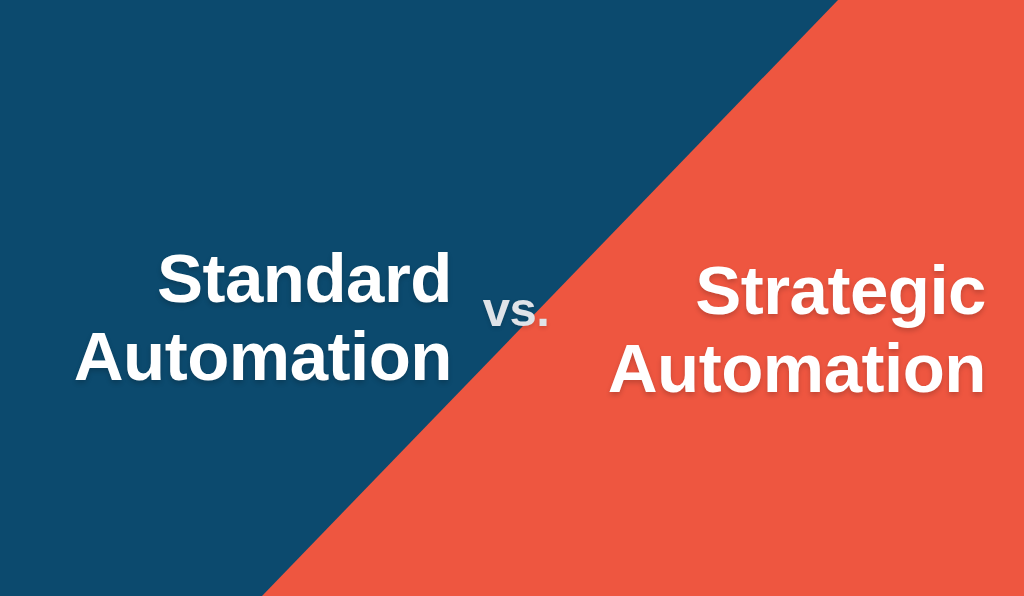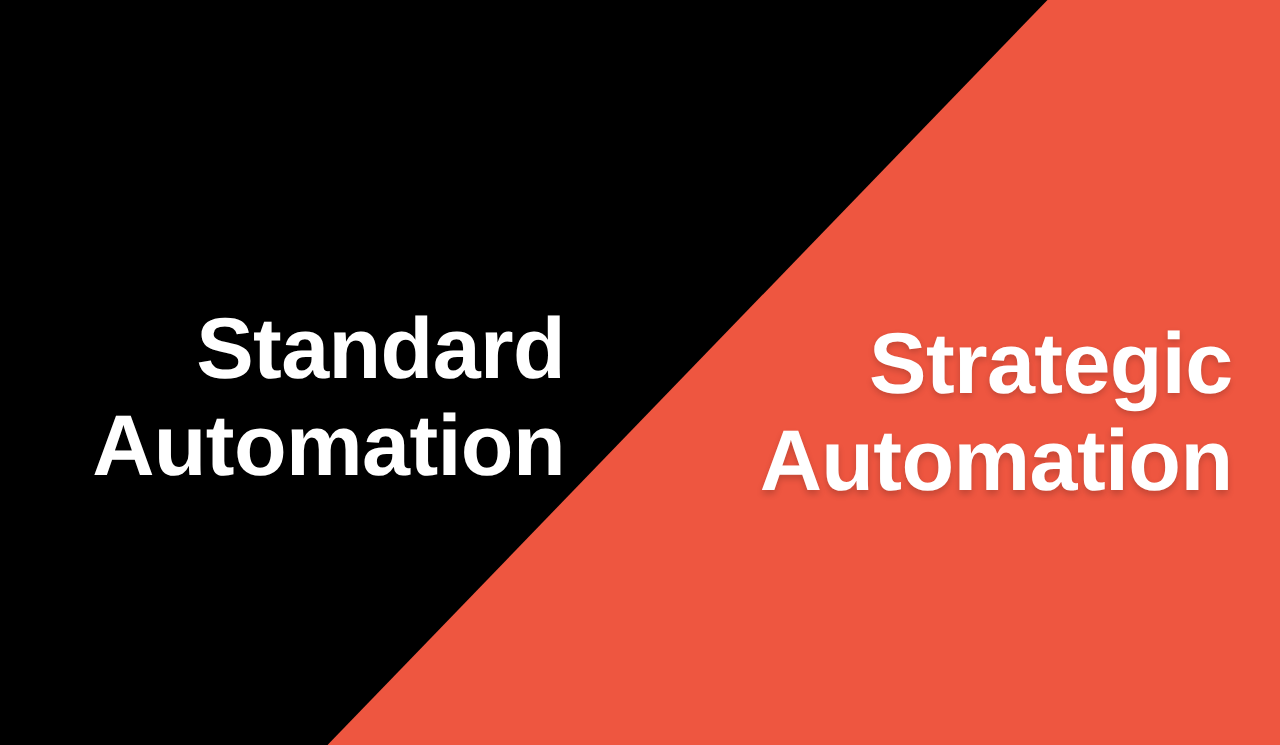--- a/index.html
+++ b/index.html
@@ -7,21 +7,21 @@
     padding: 0;
     background: #ffffff;
   }
 
   #stage {
     position: relative;
     width: 1024px;
     height: 596px;
     overflow: hidden;
     font-family: "Liberation Sans", sans-serif;
-    background: #000000;
+    background: #0c4a6e;
   }
 
   
   #orange-half {
     position: absolute;
     inset: 0;
     background: #EE5640;
     clip-path: polygon(838px 0px, 1024px 0px, 1024px 596px, 262px 596px);
   }
 
@@ -71,17 +71,18 @@
 </head>
 <body>
 
 <div id="stage">
 
   <div id="orange-half"></div>
 
   <div id="left-headline" class="headline">Standard
 Automation</div>
 
+  <div id="vs-label">vs.</div>
 
   <div id="right-headline" class="headline">Strategic
 Automation</div>
 
 </div>
 
 </body></html>

